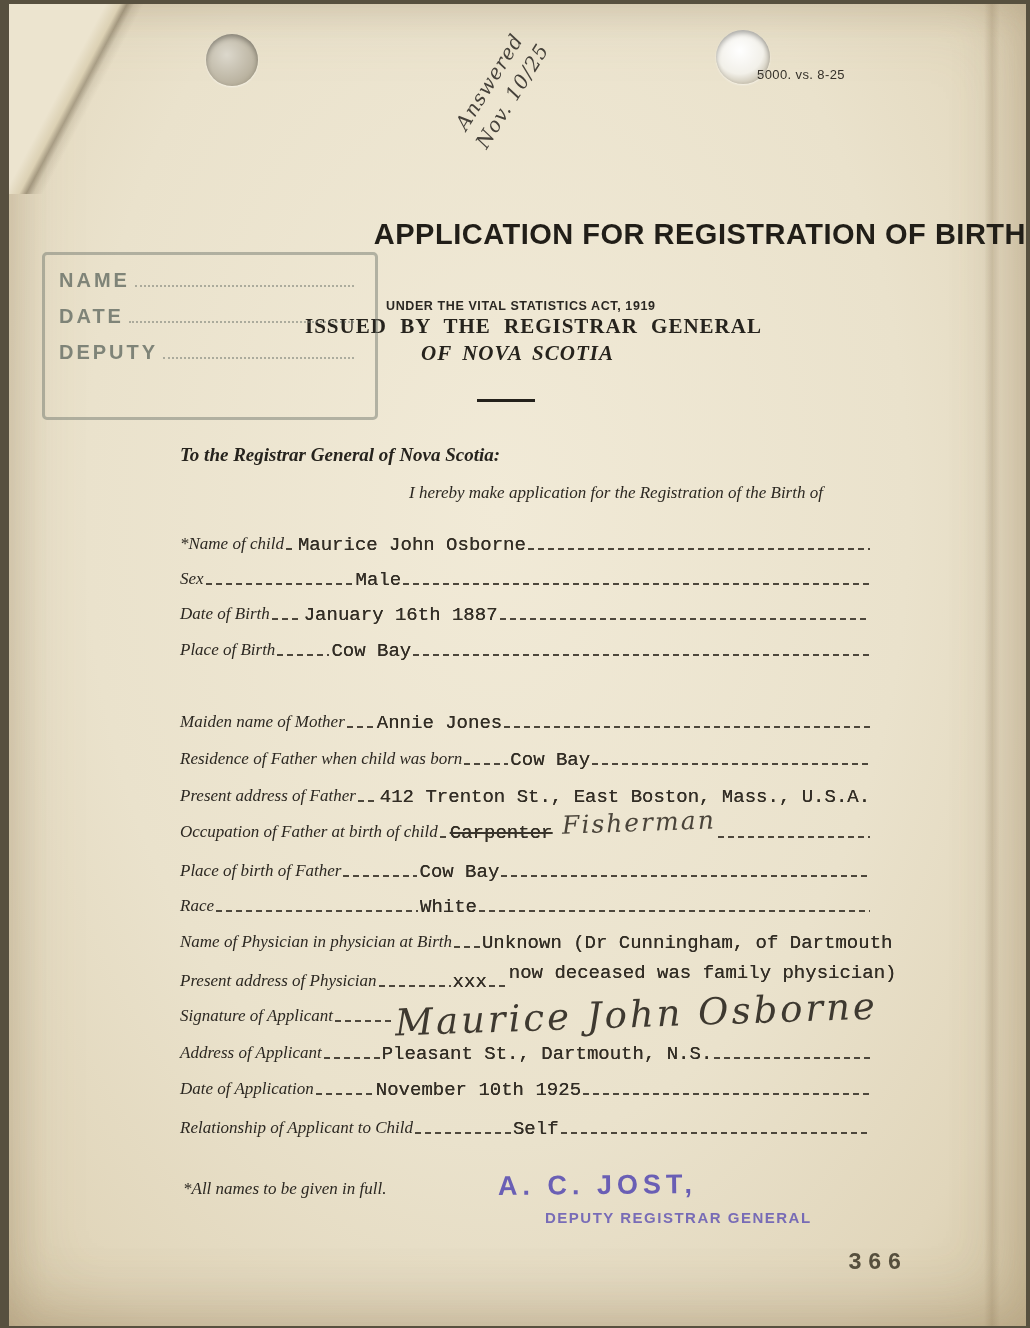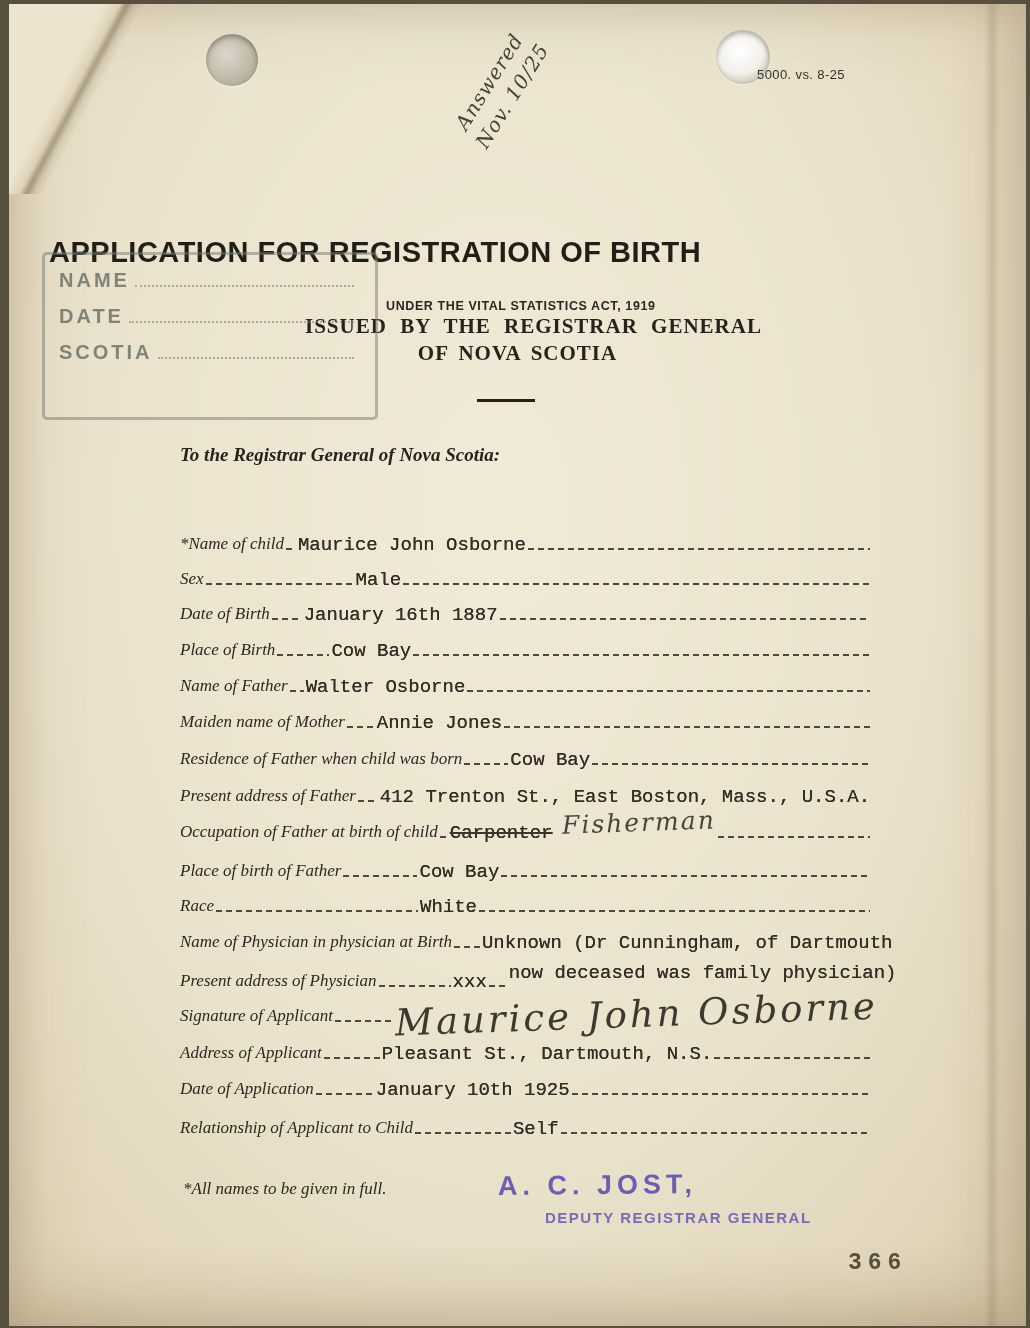--- a/index.html
+++ b/index.html
@@ -28,26 +28,26 @@
   .hole{position:absolute;border-radius:50%;
     background:radial-gradient(circle at 44% 38%, #ffffff 0%, #f2f0e9 52%, #d2ccbc 72%, #b7b0a0 100%);
     box-shadow:inset 0 3px 5px rgba(0,0,0,0.30), 0 1px 2px rgba(255,255,255,0.55);}
   .hole.shaded{background:radial-gradient(circle at 40% 40%, #dcd8cc 0%, #bdb6a4 60%, #a09881 100%);}
   .note{
     position:absolute;left:386px;top:58px;width:212px;text-align:center;
     transform:rotate(-58deg);
     font:italic 20px "DejaVu Serif",serif;color:#45413a;line-height:27px;letter-spacing:1px;
   }
   .formcode{position:absolute;left:748px;top:63px;font:13px "Liberation Sans",sans-serif;color:#35312a;letter-spacing:0.4px;}
-  .title{position:absolute;left:0;right:0;top:232px;text-align:left;
-    font:bold 29px "Liberation Sans",sans-serif;color:#211e18;letter-spacing:0.5px;margin-left:40px;}
+  .title{position:absolute;left:0;right:0;top:214px;text-align:right;
+    font:bold 29px "Liberation Sans",sans-serif;color:#211e18;letter-spacing:0.5px;}
   .act{position:absolute;left:377px;top:279px;font:bold 12.5px "Liberation Sans",sans-serif;color:#2a2722;letter-spacing:0.6px;margin-top:16px;}
   .iss{position:absolute;left:0;right:0;text-align:center;font:bold 21px "Liberation Serif",serif;color:#26231d;letter-spacing:1px;}
   .iss1{top:310px;word-spacing:7px;padding-left:32px;}
-  .iss2{top:337px;word-spacing:4px;}
+  .iss2{top:337px;word-spacing:4px;font-style:italic;}
   .divider{position:absolute;left:468px;top:395px;width:58px;height:2.5px;background:#24211b;}
   .stamp-box{
     position:absolute;left:33px;top:248px;width:336px;height:168px;
     border:3px solid rgba(118,124,114,0.50);border-radius:5px;
     padding:14px 16px 10px 14px;box-sizing:border-box;
     color:rgba(112,118,108,0.88);
     font:bold 20px "Liberation Sans",sans-serif;letter-spacing:3px;
   }
   .sb-row{display:flex;align-items:flex-end;margin-bottom:13px;}
   .sdots{border-bottom:2px dotted rgba(118,124,114,0.55);margin:0 5px 5px;height:0;}
@@ -104,26 +104,27 @@
   <div class="stamp-box">
     <div class="sb-row">
       <span>NAME</span>
       <span class="sdots fill"></span>
     </div>
     <div class="sb-row">
       <span>DATE</span>
       <span class="sdots fill"></span>
     </div>
     <div class="sb-row">
-      <span>SCOTIA</span>
+      <span>DEPUTY</span>
       <span class="sdots fill"></span>
     </div>
   </div>
 
   <div class="salutation">To the Registrar General of Nova Scotia:</div>
+  <div class="appline">I hereby make application for the Registration of the Birth of</div>
 
   <div class="row" style="--t:524px">
     <span class="lab">*Name of child</span>
     <span class="dash pre" style="width:10px"></span>
     <span class="val">Maurice John Osborne</span>
     <span class="dash fill"></span>
   </div>
   <div class="row" style="--t:559px">
     <span class="lab">Sex</span>
     <span class="dash pre" style="width:148px"></span>
@@ -133,26 +134,20 @@
   <div class="row" style="--t:594px">
     <span class="lab">Date of Birth</span>
     <span class="dash pre" style="width:30px"></span>
     <span class="val">January 16th 1887</span>
     <span class="dash fill"></span>
   </div>
   <div class="row" style="--t:630px">
     <span class="lab">Place of Birth</span>
     <span class="dash pre" style="width:52px"></span>
     <span class="val">Cow Bay</span>
-    <span class="dash fill"></span>
-  </div>
-  <div class="row" style="--t:666px">
-    <span class="lab">Name of Father</span>
-    <span class="dash pre" style="width:14px"></span>
-    <span class="val">Walter Osborne</span>
     <span class="dash fill"></span>
   </div>
   <div class="row" style="--t:702px">
     <span class="lab">Maiden name of Mother</span>
     <span class="dash pre" style="width:28px"></span>
     <span class="val">Annie Jones</span>
     <span class="dash fill"></span>
   </div>
   <div class="row" style="--t:739px">
     <span class="lab">Residence of Father when child was born</span>
@@ -207,21 +202,21 @@
   </div>
   <div class="row" style="--t:1033px">
     <span class="lab">Address of Applicant</span>
     <span class="dash pre" style="width:56px"></span>
     <span class="val">Pleasant St., Dartmouth, N.S.</span>
     <span class="dash fill"></span>
   </div>
   <div class="row" style="--t:1069px">
     <span class="lab">Date of Application</span>
     <span class="dash pre" style="width:58px"></span>
-    <span class="val">January 10th 1925</span>
+    <span class="val">November 10th 1925</span>
     <span class="dash fill"></span>
   </div>
   <div class="row" style="--t:1108px">
     <span class="lab">Relationship of Applicant to Child</span>
     <span class="dash pre" style="width:96px"></span>
     <span class="val">Self</span>
     <span class="dash fill"></span>
   </div>
 
   <div class="footnote">*All names to be given in full.</div>

